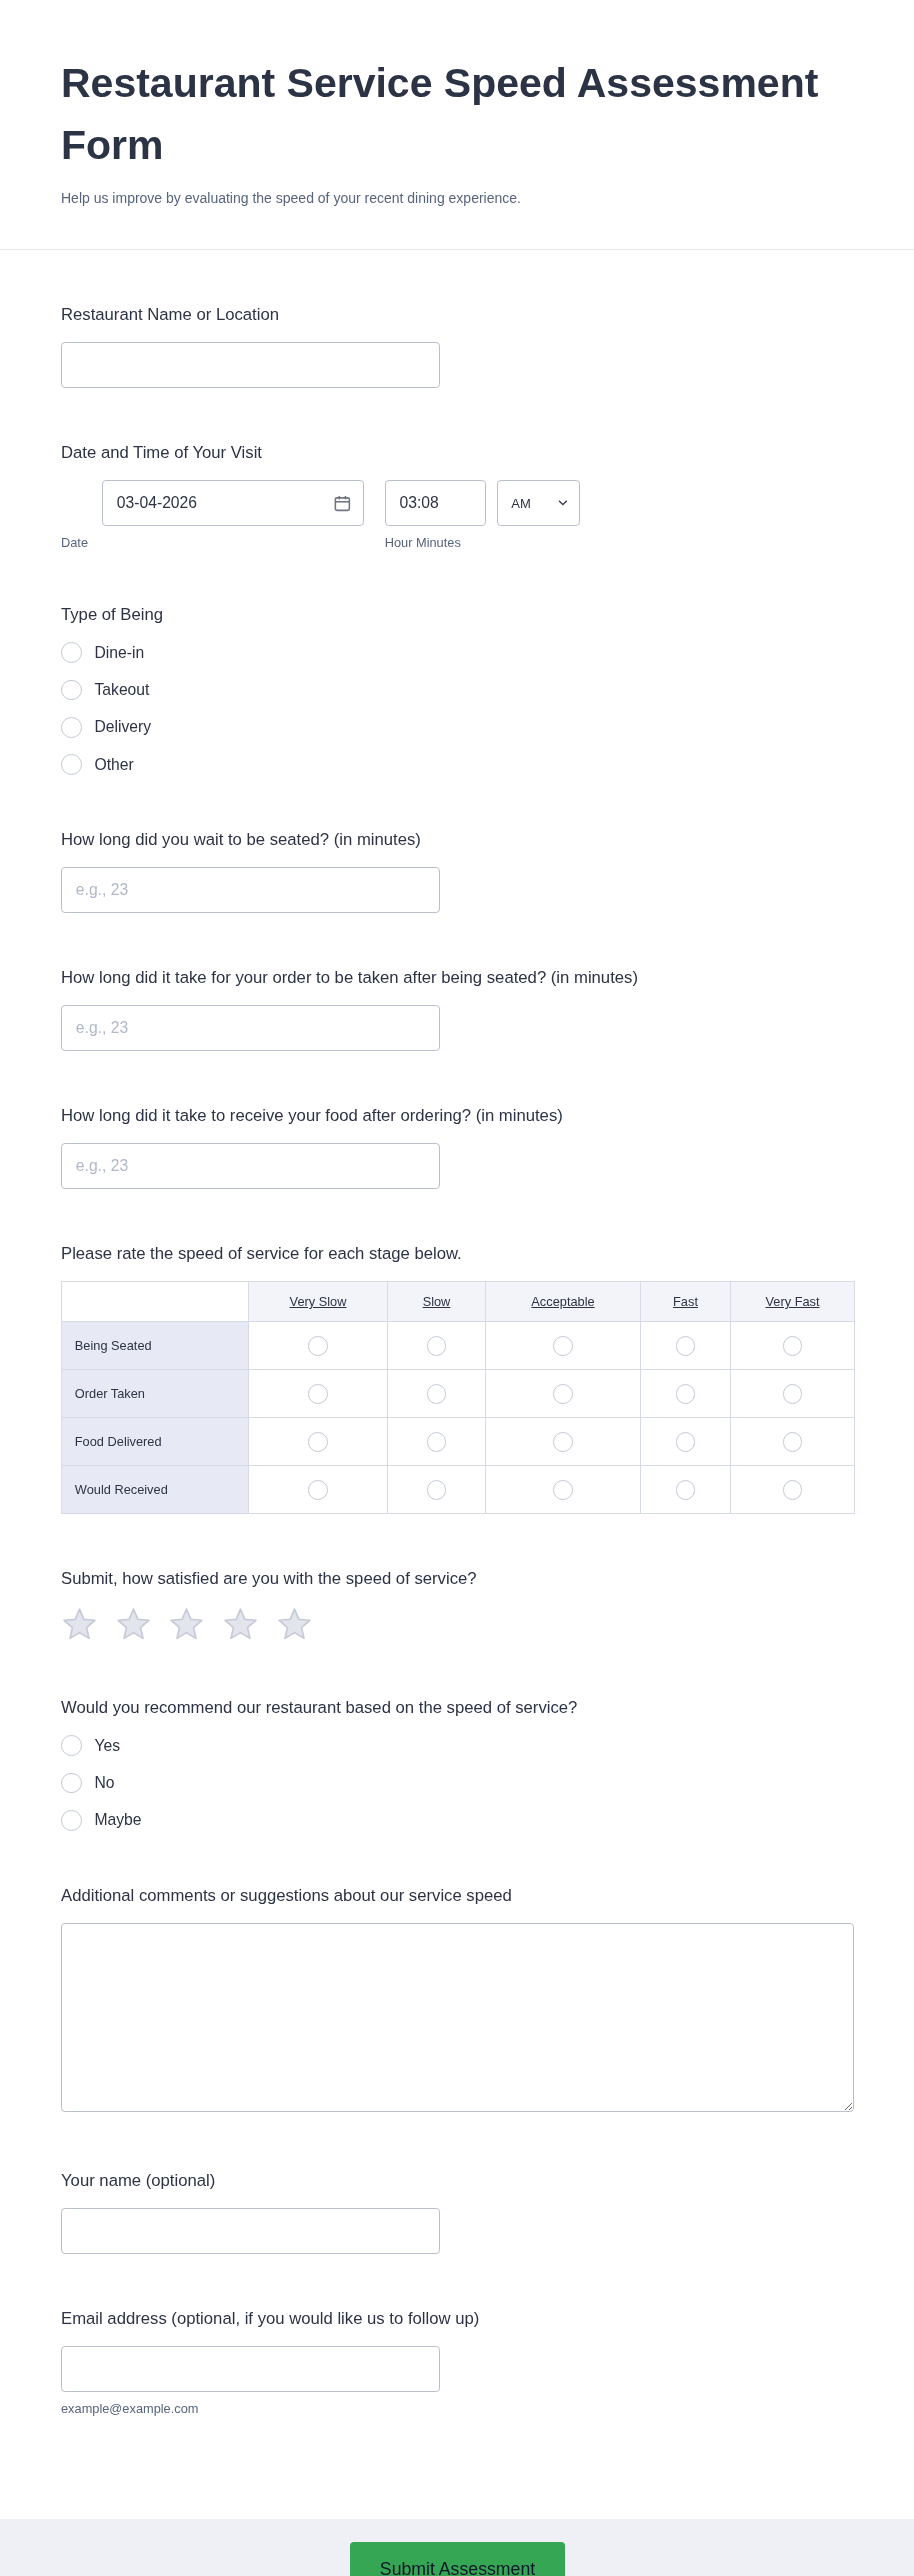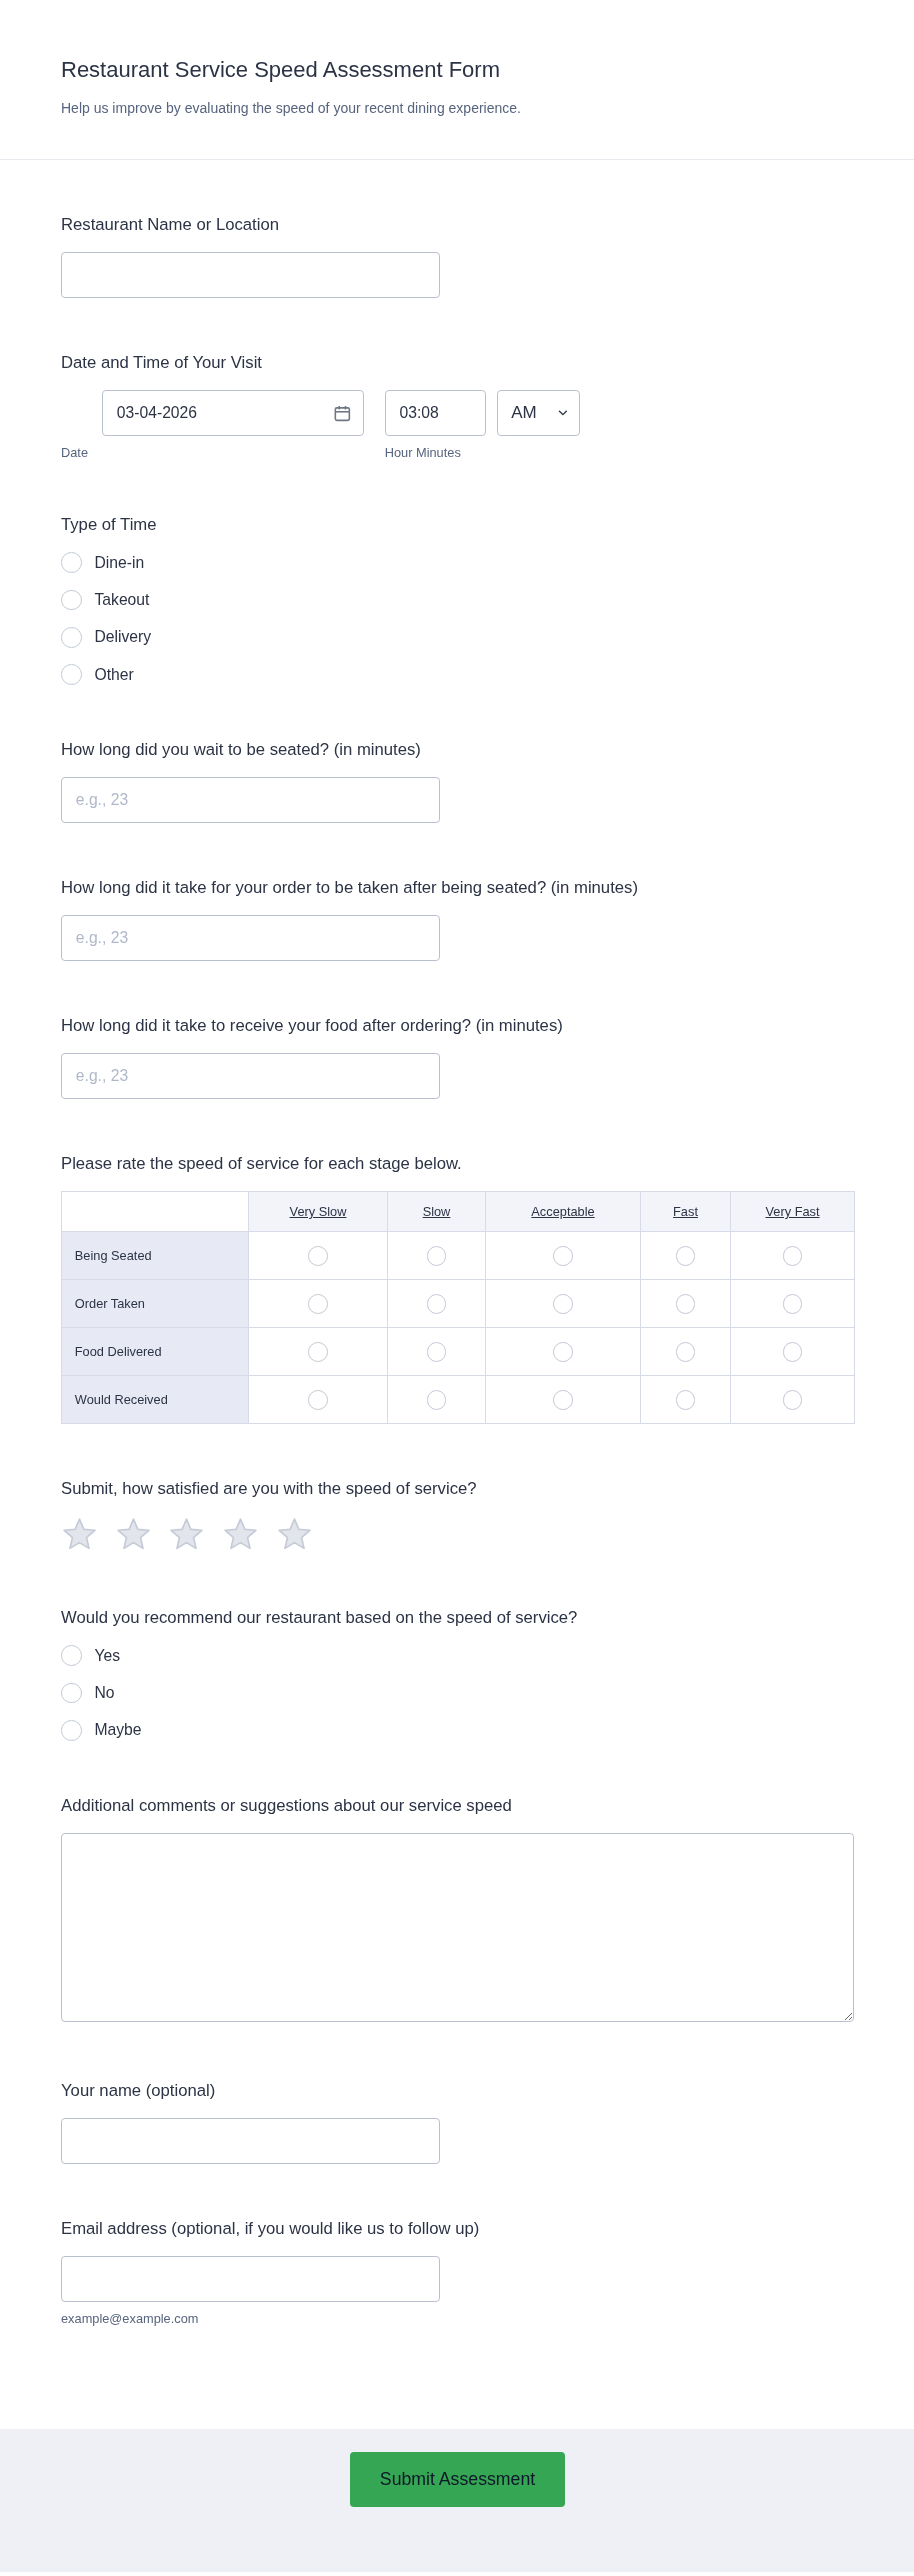--- a/index.html
+++ b/index.html
@@ -19,23 +19,23 @@
   body {
     width: 915px;
     background: #ffffff;
     color: var(--text-color);
     font-family: "Liberation Sans", sans-serif;
   }
   .form-body { padding: 53px 61px 51px; }
 
   h1.form-title {
     margin: 0 0 11.8px;
-    font-size: 22px;
+    font-size: 41px;
     line-height: 1.5;
-    font-weight: 400;
+    font-weight: 700;
     color: var(--text-color);
     max-width: 787px;
   }
   .subtitle {
     margin: 0 0 41px;
     font-size: 14px;
     line-height: 1.45;
     color: var(--subtext-color);
   }
   .divider {
@@ -94,21 +94,21 @@
     height: 46px;
     min-width: 83px;
     border: 1px solid var(--border-color);
     border-radius: 3.9px;
     background: #fff;
     display: flex;
     align-items: center;
     justify-content: space-between;
     gap: 7.9px;
     padding: 0 9.8px 0 12.8px;
-    font-size: 17px;
+    font-size: 13px;
     cursor: pointer;
   }
   .chev svg { display: block; width: 13.8px; height: 13.8px; }
 
   .radio-row {
     display: flex;
     align-items: center;
     gap: 12.8px;
     margin-bottom: 16.7px;
     cursor: pointer;
@@ -239,21 +239,21 @@
               </svg>
             </span>
           </div>
         </div>
         <span class="sublabel">Hour Minutes</span>
       </div>
     </div>
   </section>
 
   <section class="q">
-    <label class="q-label">Type of Time</label>
+    <label class="q-label">Type of Being</label>
     <div class="radio-row">
       <span class="radio"></span>
       <span class="radio-label">Dine-in</span>
     </div>
     <div class="radio-row">
       <span class="radio"></span>
       <span class="radio-label">Takeout</span>
     </div>
     <div class="radio-row">
       <span class="radio"></span>

